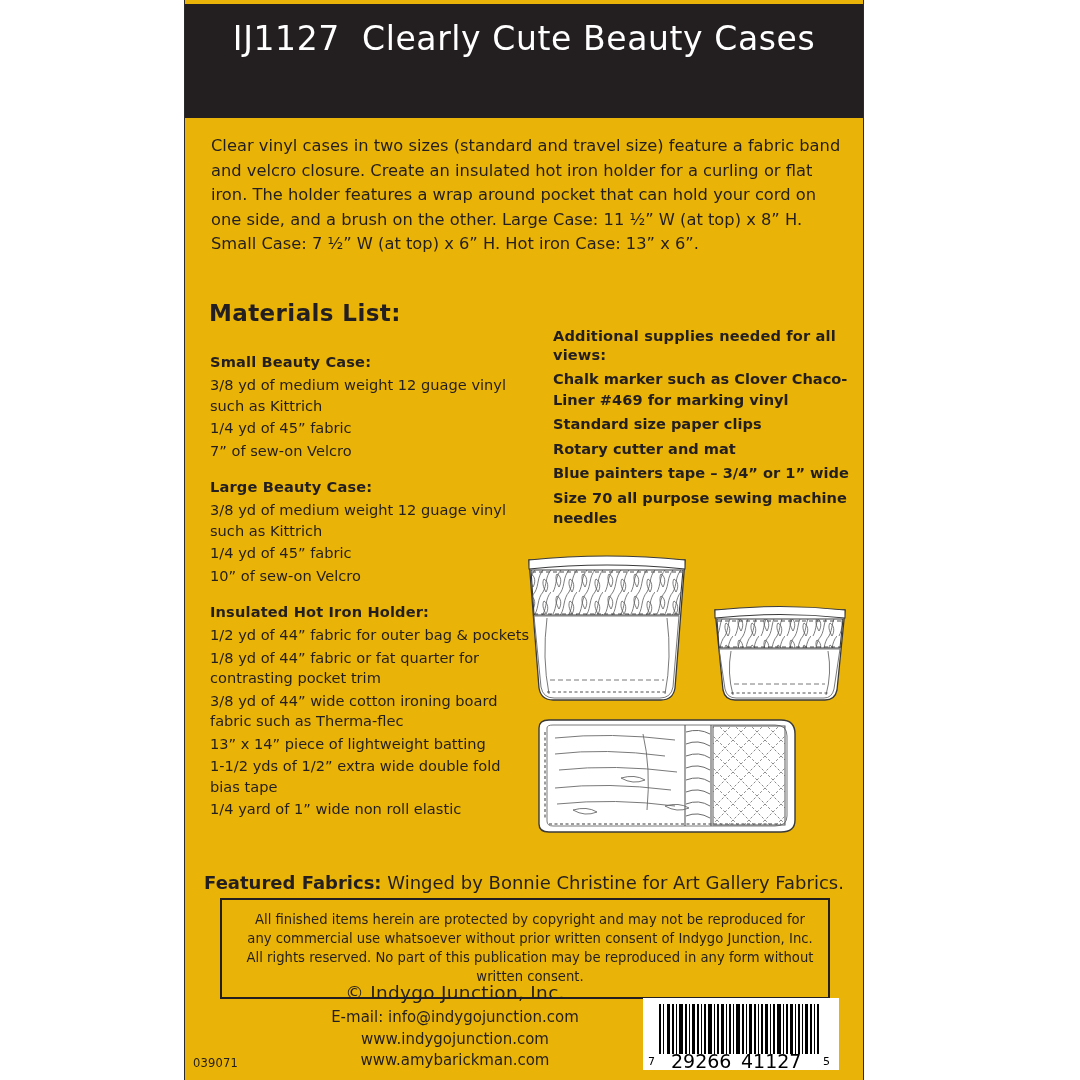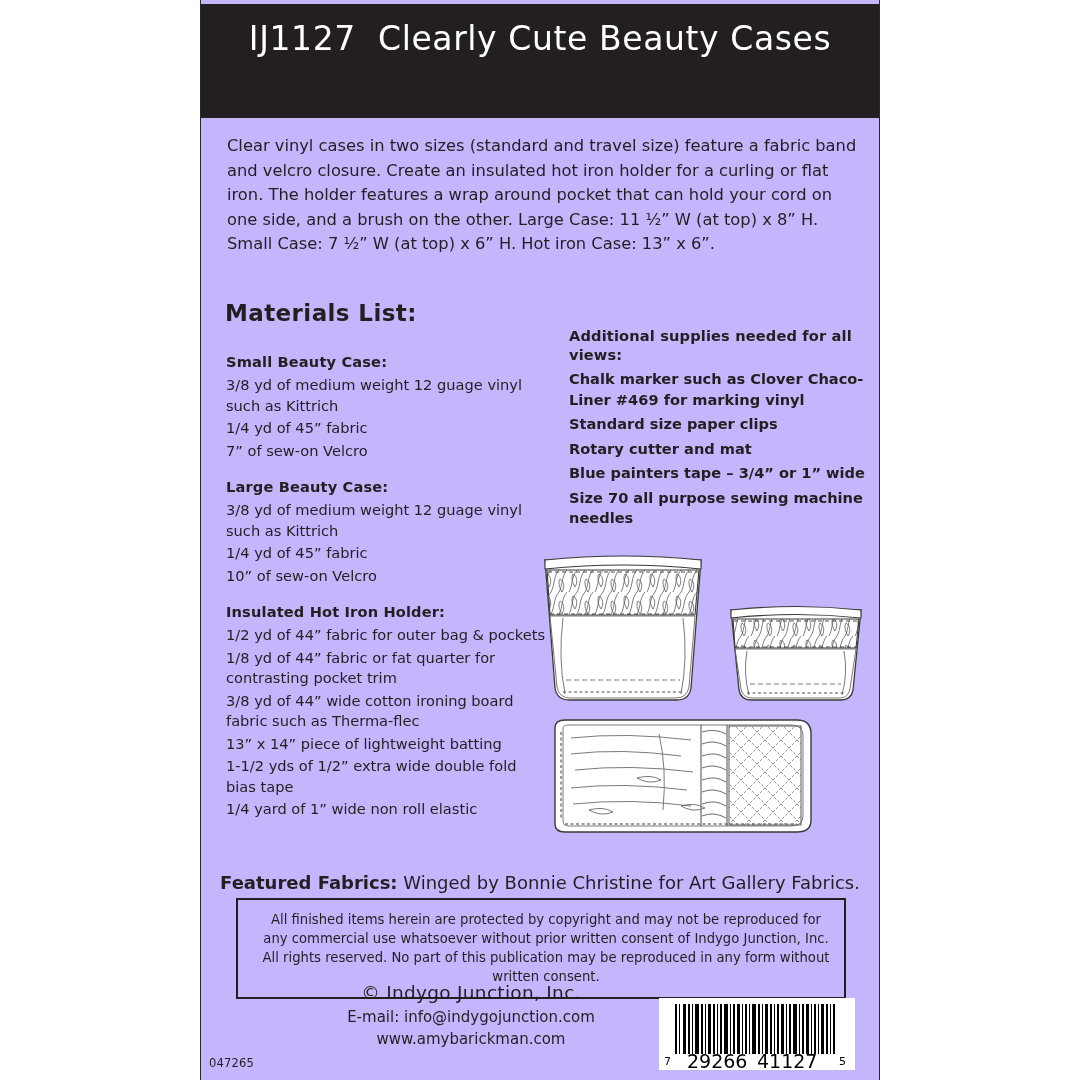--- a/index.html
+++ b/index.html
@@ -12,25 +12,25 @@
     height: 1080px;
     font-family: "DejaVu Sans", sans-serif;
     color: #231f20;
     position: relative;
     overflow: hidden;
   }
 
   
   .page {
     position: absolute;
-    left: 200px;
+    left: 184px;
     top: 0px;
     width: 680px;
     height: 1080px;
-    background: #c4b5fd;
+    background: #eab308;
     border-left: 1.5px solid #2a2a2a;
     border-right: 1.5px solid #2a2a2a;
     box-sizing: border-box;
   }
 
   
   .header-band {
     position: absolute;
     left: 0;
     top: 4px;
@@ -320,20 +320,21 @@
     <b>Featured Fabrics:</b><span> Winged by Bonnie Christine for Art Gallery Fabrics.</span>
   </div>
 
   <div class="copyright-box">
     <span>All finished items herein are protected by copyright and may not be reproduced for any commercial use whatsoever without prior written consent of Indygo Junction, Inc. All rights reserved. No part of this publication may be reproduced in any form without written consent.</span>
   </div>
 
   <div class="company">
     <div class="company-name">© Indygo Junction, Inc.</div>
     <div class="company-line">E-mail: info@indygojunction.com</div>
+    <div class="company-line">www.indygojunction.com</div>
     <div class="company-line">www.amybarickman.com</div>
   </div>
 
   <div class="barcode">
     <svg viewBox="0 0 196 72" xmlns="http://www.w3.org/2000/svg">
       <rect x="0" y="0" width="196" height="72" fill="#ffffff"></rect>
       <g fill="#000000">
         <rect x="16" y="6" width="2" height="50"></rect>
           <rect x="20" y="6" width="1" height="50"></rect>
         <rect x="24" y="6" width="3" height="50"></rect>
@@ -375,15 +376,15 @@
         <rect x="171" y="6" width="1" height="50"></rect>
           <rect x="174" y="6" width="2" height="50"></rect>
       </g>
       <text x="5" y="67" font-family="DejaVu Sans, sans-serif" font-size="11" fill="#000000">7</text>
       <text x="28" y="70" font-family="DejaVu Sans, sans-serif" font-size="19" fill="#000000">29266</text>
       <text x="98" y="70" font-family="DejaVu Sans, sans-serif" font-size="19" fill="#000000">41127</text>
       <text x="180" y="67" font-family="DejaVu Sans, sans-serif" font-size="11" fill="#000000">5</text>
     </svg>
   </div>
 
-  <div class="item-code">047265</div>
+  <div class="item-code">039071</div>
 
 </div>
 
 </body></html>

